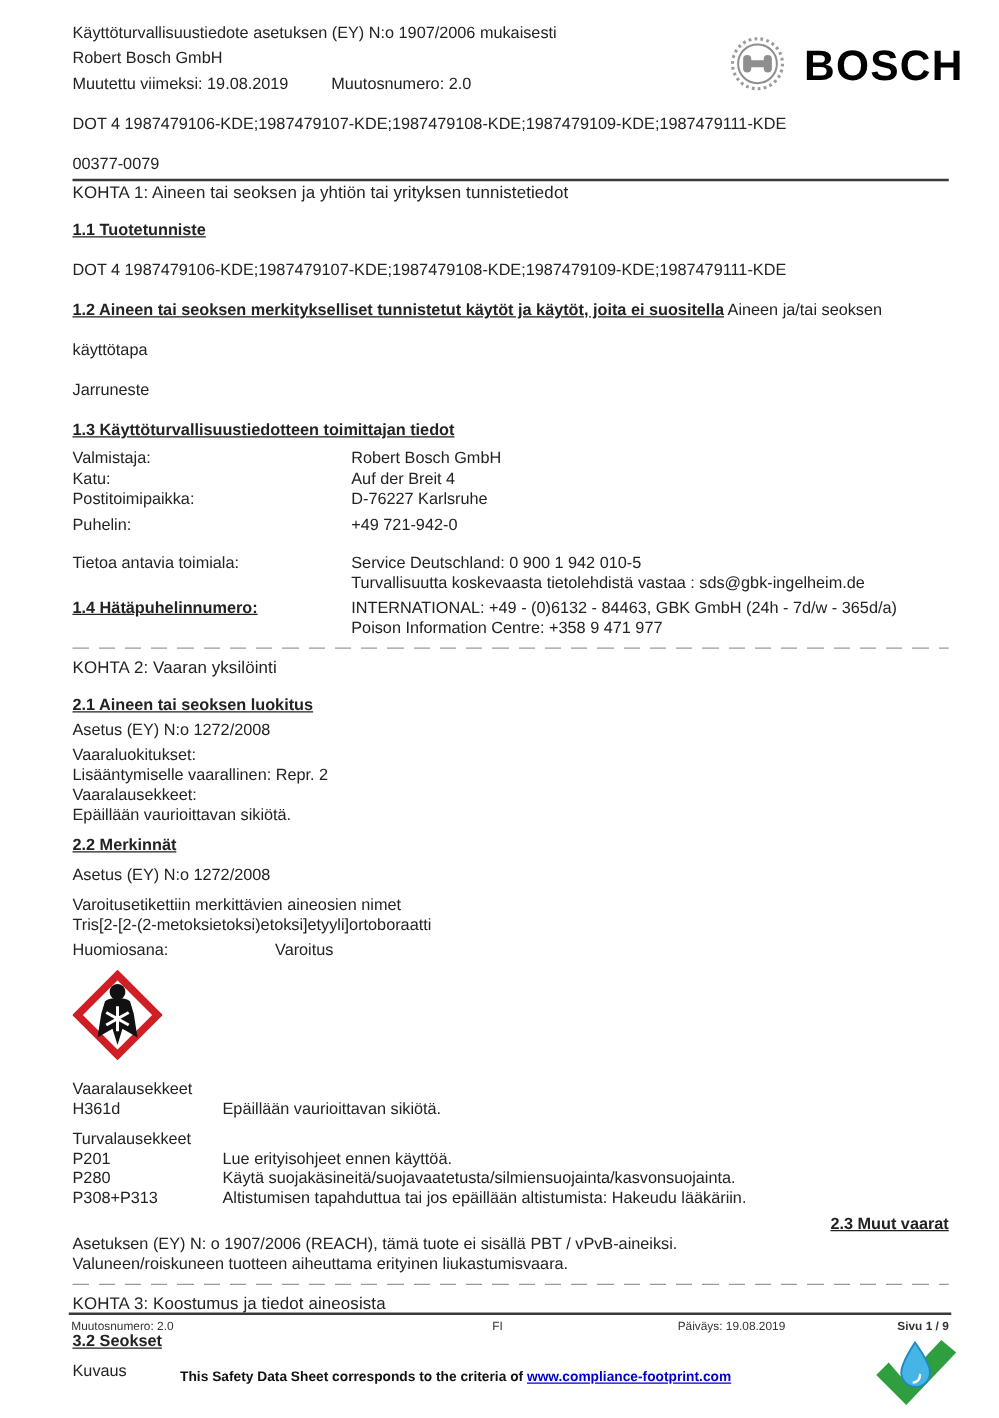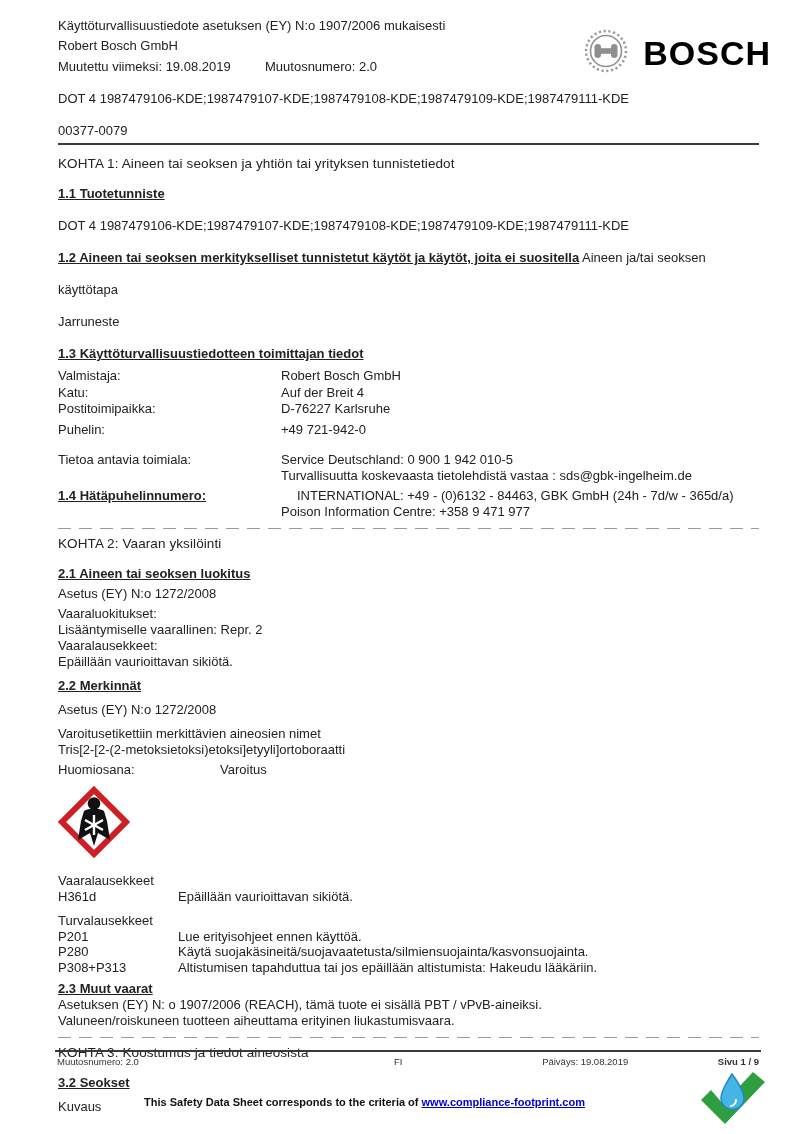--- a/index.html
+++ b/index.html
@@ -14,21 +14,21 @@
   .content { padding:18px 40px 0 58px; }
   .line { line-height:16px; }
   .hdr-row3 { display:flex; line-height:16px; margin-top:5px; }
   .hdr-row3 .w { width:207px; }
   .solid-rule { border:none; border-top:2px solid #3a3a3a; margin-top:4px; }
   .dashed-rule {
     height:2px; margin:7px 0 6px 0;
     background:repeating-linear-gradient(to right,#9a9a9a 0 13px,transparent 13px 21px);
     background-size:100% 1px; background-repeat:no-repeat; background-position:center;
   }
-  .kohta { font-size:13.5px; line-height:17px; margin-top:10px; letter-spacing:.1px; }
+  .kohta { font-size:13.5px; line-height:17px; letter-spacing:.1px; }
   .subhead { font-weight:bold; text-decoration:underline; line-height:16px; margin-top:14px; }
   .para { line-height:16px; }
   .mt2 { margin-top:16px; } .mt4 { margin-top:4px; } .mt6 { margin-top:6px; }
   .mt8 { margin-top:8px; } .mt12 { margin-top:12px; } .mt14 { margin-top:14px; }
   .label-row { display:flex; line-height:16.5px; }
   .label-row .lbl { width:223px; flex:none; }
   .code-row { display:flex; line-height:15.5px; }
   .code-row .code { width:120px; flex:none; }
   .sig-row { display:flex; line-height:16px; }
   .sig-row .lbl { width:162px; flex:none; }
@@ -116,21 +116,21 @@
       <span class="lbl">Tietoa antavia toimiala:</span>
       <span>
         <span class="para" style="display:block;">Service Deutschland: 0 900 1 942 010-5</span>
         <span class="para" style="display:block;">Turvallisuutta koskevaasta tietolehdistä vastaa : sds@gbk-ingelheim.de</span>
       </span>
     </div>
 
     <div class="label-row mt4">
       <span class="lbl"><span class="subhead" style="margin-top:0;">1.4 Hätäpuhelinnumero:</span></span>
       <span>
-        <span class="para" style="display:block;margin-left:16px;">INTERNATIONAL: +49 - (0)6132 - 84463, GBK GmbH (24h - 7d/w - 365d/a)</span>
+        <span class="para" style="display:block;">INTERNATIONAL: +49 - (0)6132 - 84463, GBK GmbH (24h - 7d/w - 365d/a)</span>
         <span class="para" style="display:block;">Poison Information Centre: +358 9 471 977</span>
       </span>
     </div>
 
     <div class="dashed-rule"></div>
 
     <div class="kohta" style="margin-top:4px;">KOHTA 2: Vaaran yksilöinti</div>
 
     <div class="subhead">2.1 Aineen tai seoksen luokitus</div>
     <div class="para mt4">Asetus (EY) N:o 1272/2008</div>
@@ -177,21 +177,21 @@
     </div>
     <div class="code-row">
       <span class="code">P280</span>
       <span>Käytä suojakäsineitä/suojavaatetusta/silmiensuojainta/kasvonsuojainta.</span>
     </div>
     <div class="code-row">
       <span class="code">P308+P313</span>
       <span>Altistumisen tapahduttua tai jos epäillään altistumista: Hakeudu lääkäriin.</span>
     </div>
 
-    <div class="subhead" style="margin-top:6px;">2.3 Muut vaarat</div>
+    <div class="subhead" style="margin-top:6px;text-align:right;">2.3 Muut vaarat</div>
     <div class="para">Asetuksen (EY) N: o 1907/2006 (REACH), tämä tuote ei sisällä PBT / vPvB-aineiksi.</div>
     <div class="para">Valuneen/roiskuneen tuotteen aiheuttama erityinen liukastumisvaara.</div>
 
     <div class="dashed-rule"></div>
 
     <div class="kohta" style="margin-top:2px;">KOHTA 3: Koostumus ja tiedot aineosista</div>
     <div class="subhead">3.2 Seokset</div>
     <div class="para mt8">Kuvaus</div>
   </div>
 

